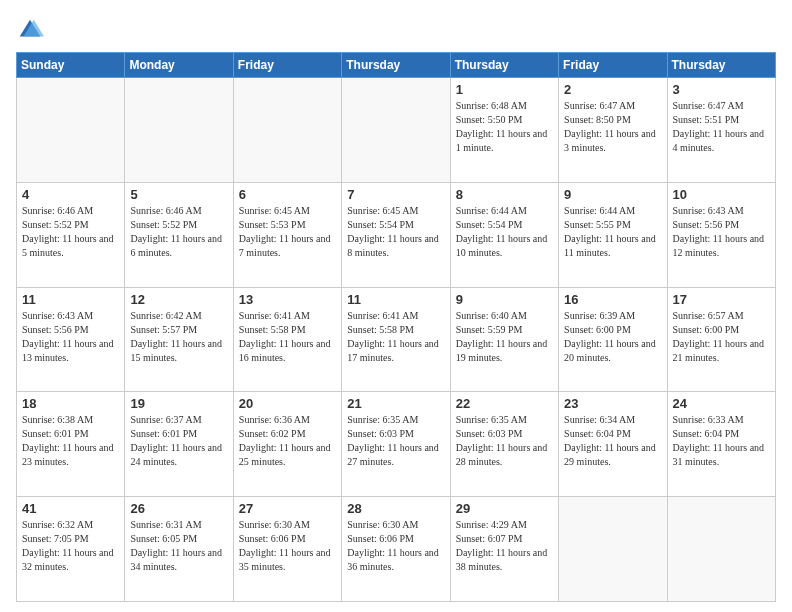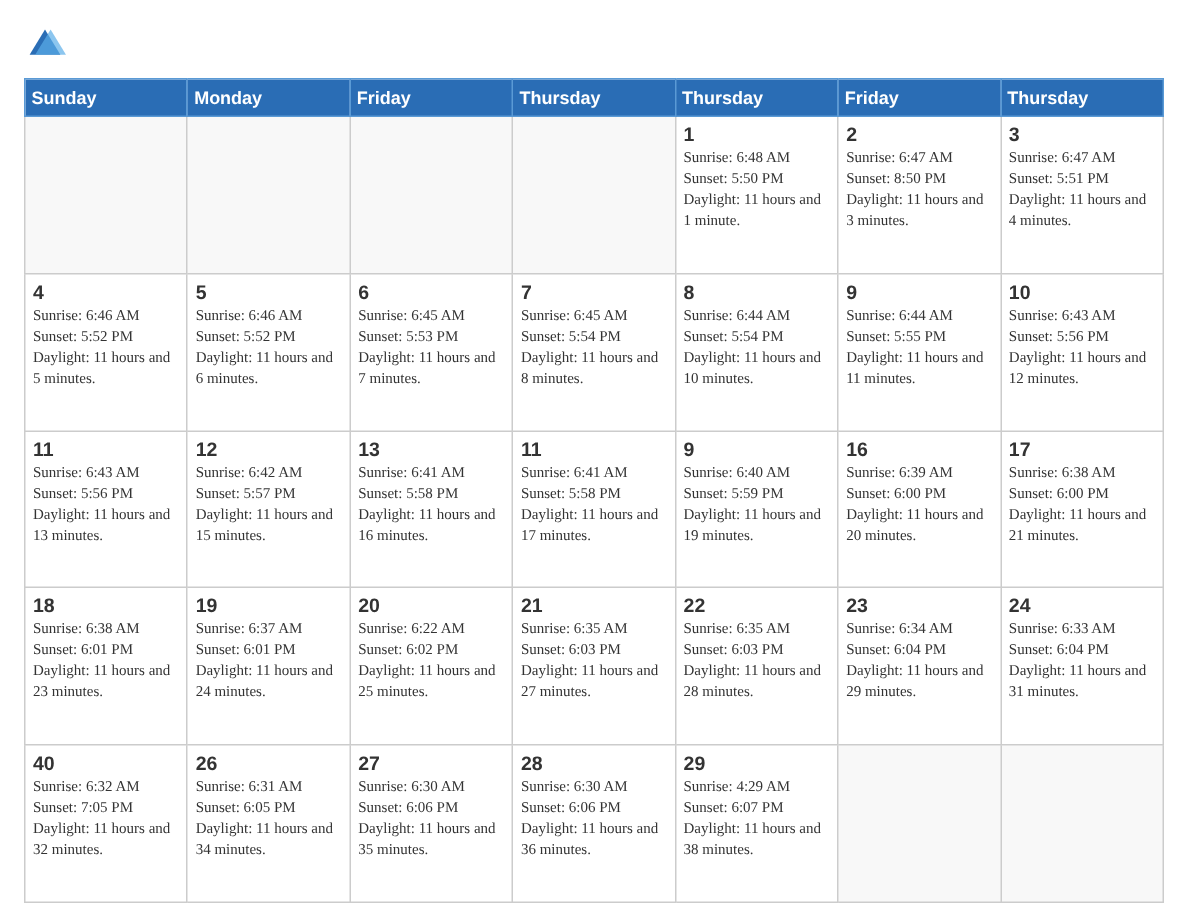--- a/index.html
+++ b/index.html
@@ -227,41 +227,41 @@
 Daylight: 11 hours and 19 minutes.</div>
           </td>
           <td>
             <span class="day-num">16</span>
             <div class="day-info">Sunrise: 6:39 AM
 Sunset: 6:00 PM
 Daylight: 11 hours and 20 minutes.</div>
           </td>
           <td>
             <span class="day-num">17</span>
-            <div class="day-info">Sunrise: 6:38 AM
+            <div class="day-info">Sunrise: 6:57 AM
 Sunset: 6:00 PM
 Daylight: 11 hours and 21 minutes.</div>
           </td>
         </tr>
         <tr>
           <td>
             <span class="day-num">18</span>
             <div class="day-info">Sunrise: 6:38 AM
 Sunset: 6:01 PM
 Daylight: 11 hours and 23 minutes.</div>
           </td>
           <td>
             <span class="day-num">19</span>
             <div class="day-info">Sunrise: 6:37 AM
 Sunset: 6:01 PM
 Daylight: 11 hours and 24 minutes.</div>
           </td>
           <td>
             <span class="day-num">20</span>
-            <div class="day-info">Sunrise: 6:22 AM
+            <div class="day-info">Sunrise: 6:36 AM
 Sunset: 6:02 PM
 Daylight: 11 hours and 25 minutes.</div>
           </td>
           <td>
             <span class="day-num">21</span>
             <div class="day-info">Sunrise: 6:35 AM
 Sunset: 6:03 PM
 Daylight: 11 hours and 27 minutes.</div>
           </td>
           <td>
@@ -278,21 +278,21 @@
           </td>
           <td>
             <span class="day-num">24</span>
             <div class="day-info">Sunrise: 6:33 AM
 Sunset: 6:04 PM
 Daylight: 11 hours and 31 minutes.</div>
           </td>
         </tr>
         <tr>
           <td>
-            <span class="day-num">40</span>
+            <span class="day-num">41</span>
             <div class="day-info">Sunrise: 6:32 AM
 Sunset: 7:05 PM
 Daylight: 11 hours and 32 minutes.</div>
           </td>
           <td>
             <span class="day-num">26</span>
             <div class="day-info">Sunrise: 6:31 AM
 Sunset: 6:05 PM
 Daylight: 11 hours and 34 minutes.</div>
           </td>

